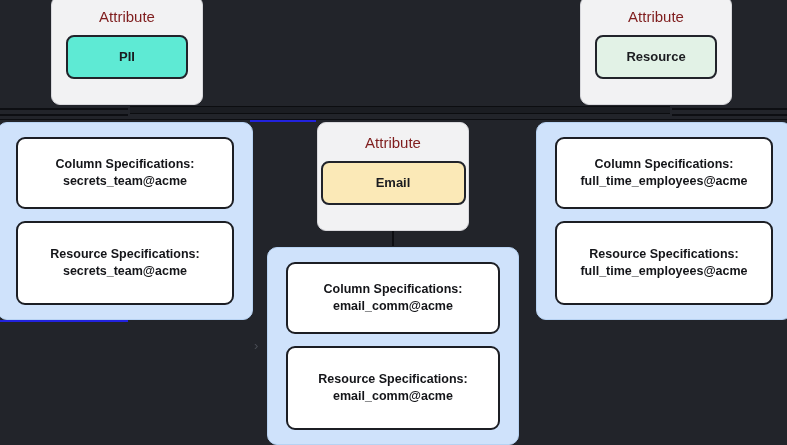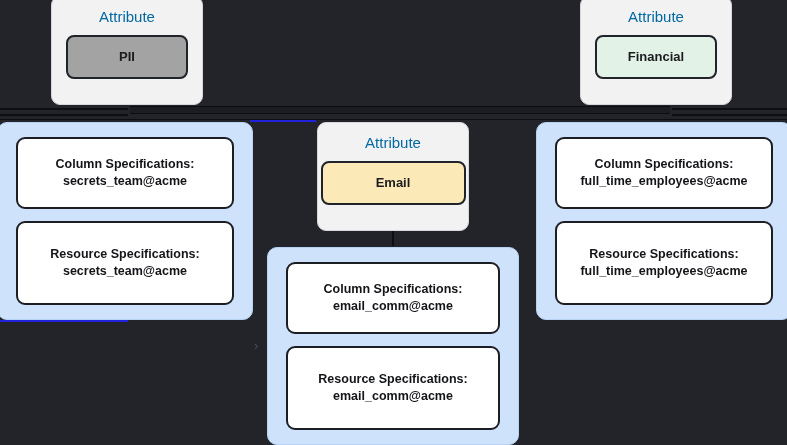--- a/index.html
+++ b/index.html
@@ -44,36 +44,36 @@
     border: 1px solid #d8d8dc;
     border-radius: 9px;
     display: flex;
     flex-direction: column;
     align-items: center;
     justify-content: flex-start;
     padding-top: 10px;
   }
   .attr-title {
     font-size: 15px;
-    color: #0369a1;
+    color: #7f1d1d;
     font-weight: 400;
     line-height: 1.3;
     margin-bottom: 8px;
   }
   .attr-pill {
     border: 2.5px solid #21232a;
     border-radius: 8px;
     display: flex;
     align-items: center;
     justify-content: center;
     font-size: 13px;
     font-weight: bold;
     color: #1b1c20;
   }
-  .pill-pii      { background: #a3a3a3; }
+  .pill-pii      { background: #5eead4; }
   .pill-financial{ background: #e2f2e6; }
   .pill-email    { background: #fbe9b7; }
 
   
   .spec-panel {
     position: absolute;
     background: #cfe2fb;
     border: 1px solid #b7d2f2;
     border-radius: 10px;
     display: flex;
@@ -138,21 +138,21 @@
 
   <span class="chevron" style="left:254px; top:339px;">›</span>
 
   <div class="attr-card" style="left:51px; top:-4px; width:152px; height:109px;">
     <div class="attr-title">Attribute</div>
     <div class="attr-pill pill-pii" style="width:122px; height:44px;">PII</div>
   </div>
 
   <div class="attr-card" style="left:580px; top:-4px; width:152px; height:109px;">
     <div class="attr-title">Attribute</div>
-    <div class="attr-pill pill-financial" style="width:122px; height:44px;">Financial</div>
+    <div class="attr-pill pill-financial" style="width:122px; height:44px;">Resource</div>
   </div>
 
   <div class="attr-card" style="left:317px; top:122px; width:152px; height:109px;">
     <div class="attr-title">Attribute</div>
     <div class="attr-pill pill-email" style="width:145px; height:44px;">Email</div>
   </div>
 
   <div class="spec-panel" style="left:-3px; top:122px; width:256px; height:198px;">
     <div class="spec-box" style="height:72px;">
       <span class="spec-line">Column Specifications:</span>

